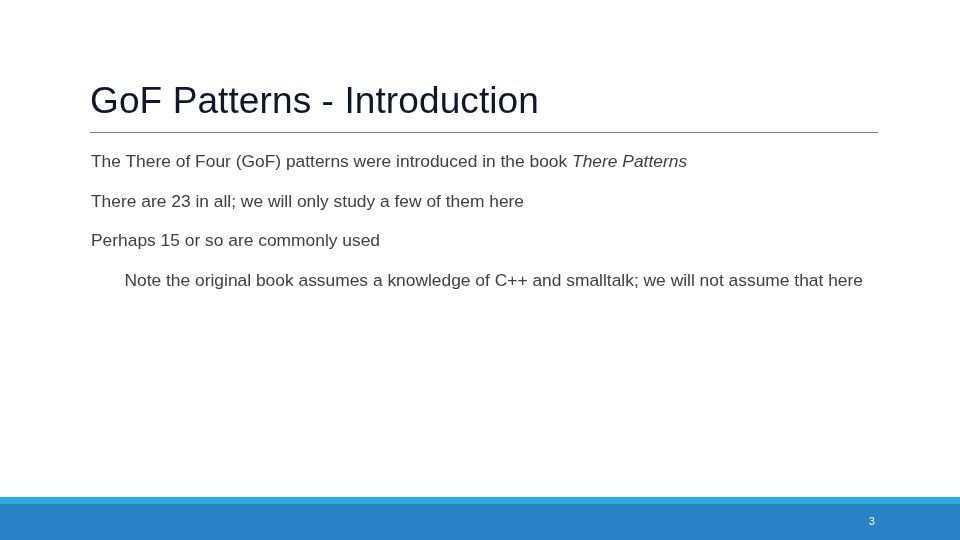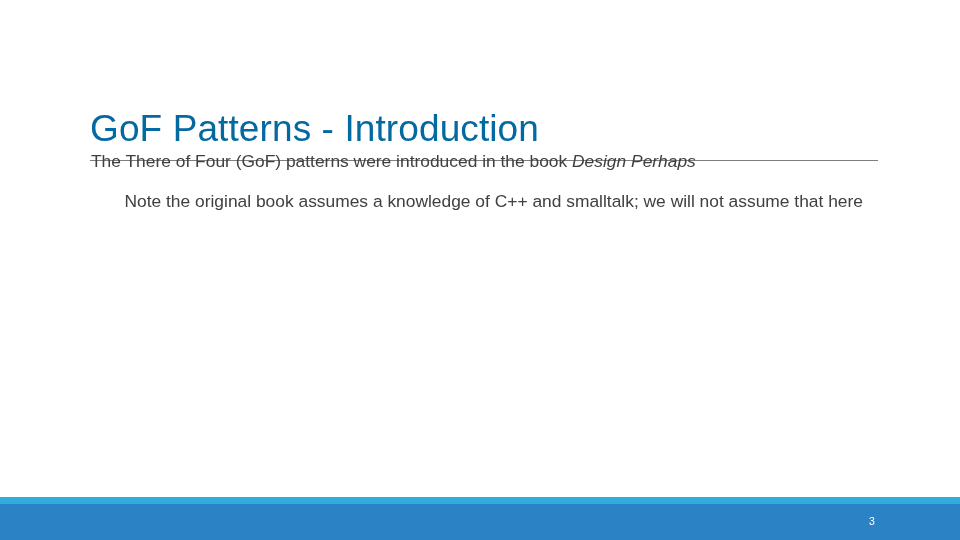--- a/index.html
+++ b/index.html
@@ -25,23 +25,22 @@
     left: 90px;
     top: 78px;
     width: 788px;
   }
   .slide-title {
     font-family: "Liberation Sans", sans-serif;
     font-size: 37px;
     font-weight: 300;
     line-height: 46px;
     letter-spacing: 0.1px;
-    color: #0369a1;
+    color: #0f172a;
     white-space: nowrap;
-    margin-top: 28px;
   }
   .title-rule {
     margin-top: 8px;
     width: 788px;
     height: 1px;
     background: #7F7F7F;
     line-height: 0;
     font-size: 0;
   }
 
@@ -104,23 +103,25 @@
 
 <div class="slide">
 
   <div class="title-block">
     <div class="slide-title">GoF Patterns - Introduction</div>
     <div class="title-rule"></div>
   </div>
 
   <div class="body-block">
 
-    <p class="body-line"><span>The There of Four (GoF) patterns were introduced in the book </span><span class="italic-run">Design Perhaps</span><span></span></p>
+    <p class="body-line"><span>The There of Four (GoF) patterns were introduced in the book </span><span class="italic-run">There Patterns</span><span></span></p>
 
+    <p class="body-line">There are 23 in all; we will only study a few of them here</p>
 
+    <p class="body-line">Perhaps 15 or so are commonly used</p>
 
     <p class="body-line">Note the original book assumes a knowledge of C++ and smalltalk; we will not assume that here</p>
 
   </div>
 
   <div class="footer-accent-strip"></div>
   <div class="footer-bar"></div>
   <div class="slide-number">3</div>
 
 </div>

